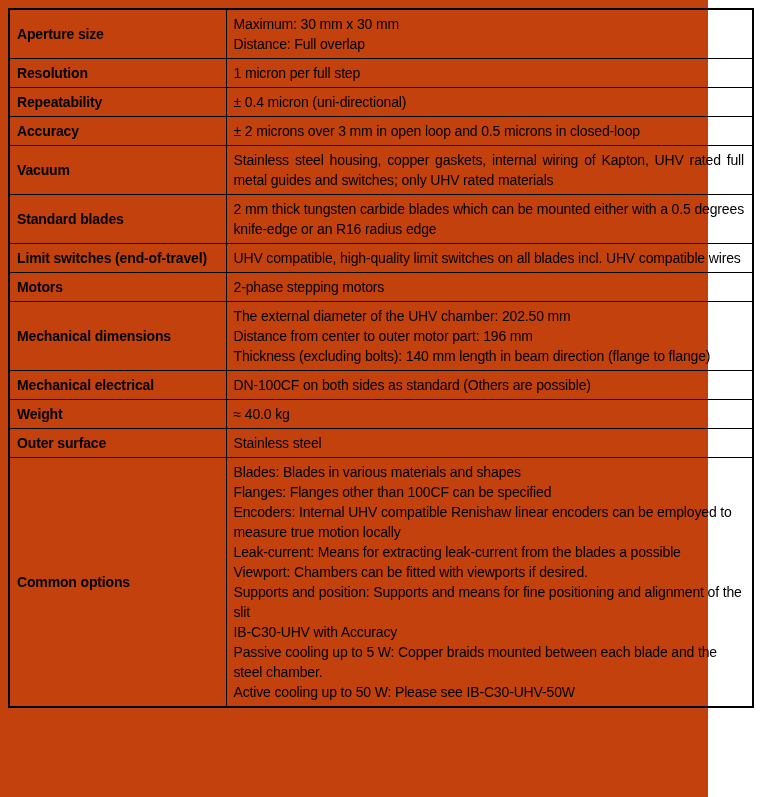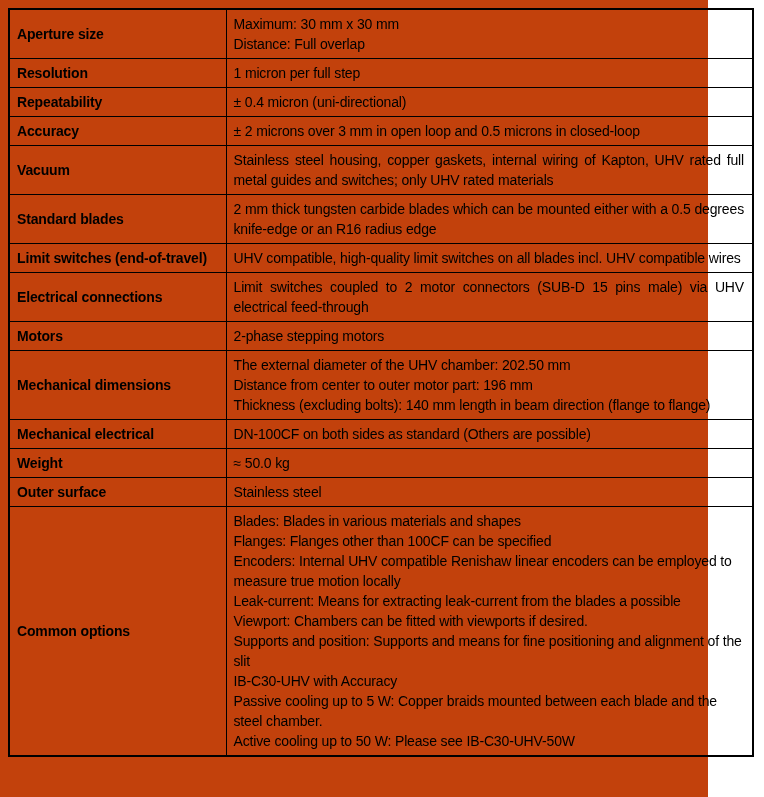--- a/index.html
+++ b/index.html
@@ -95,26 +95,20 @@
             <div class="line">2 mm thick tungsten carbide blades which can be mounted either with a 0.5 degrees knife-edge or an R16 radius edge</div>
           </td>
         </tr>
         <tr>
           <th>Limit switches (end-of-travel)</th>
           <td class="justify">
             <div class="line">UHV compatible, high-quality limit switches on all blades incl. UHV compatible wires</div>
           </td>
         </tr>
         <tr>
-          <th>Electrical connections</th>
-          <td class="justify">
-            <div class="line">Limit switches coupled to 2 motor connectors (SUB-D 15 pins male) via UHV electrical feed-through</div>
-          </td>
-        </tr>
-        <tr>
           <th>Motors</th>
           <td>
             <div class="line">2-phase stepping motors</div>
           </td>
         </tr>
         <tr>
           <th>Mechanical dimensions</th>
           <td>
             <div class="line">The external diameter of the UHV chamber: 202.50 mm</div>
             <div class="line">Distance from center to outer motor part: 196 mm</div>
@@ -123,21 +117,21 @@
         </tr>
         <tr>
           <th>Mechanical electrical</th>
           <td>
             <div class="line">DN-100CF on both sides as standard (Others are possible)</div>
           </td>
         </tr>
         <tr>
           <th>Weight</th>
           <td>
-            <div class="line">≈ 50.0 kg</div>
+            <div class="line">≈ 40.0 kg</div>
           </td>
         </tr>
         <tr>
           <th>Outer surface</th>
           <td>
             <div class="line">Stainless steel</div>
           </td>
         </tr>
         <tr>
           <th>Common options</th>

